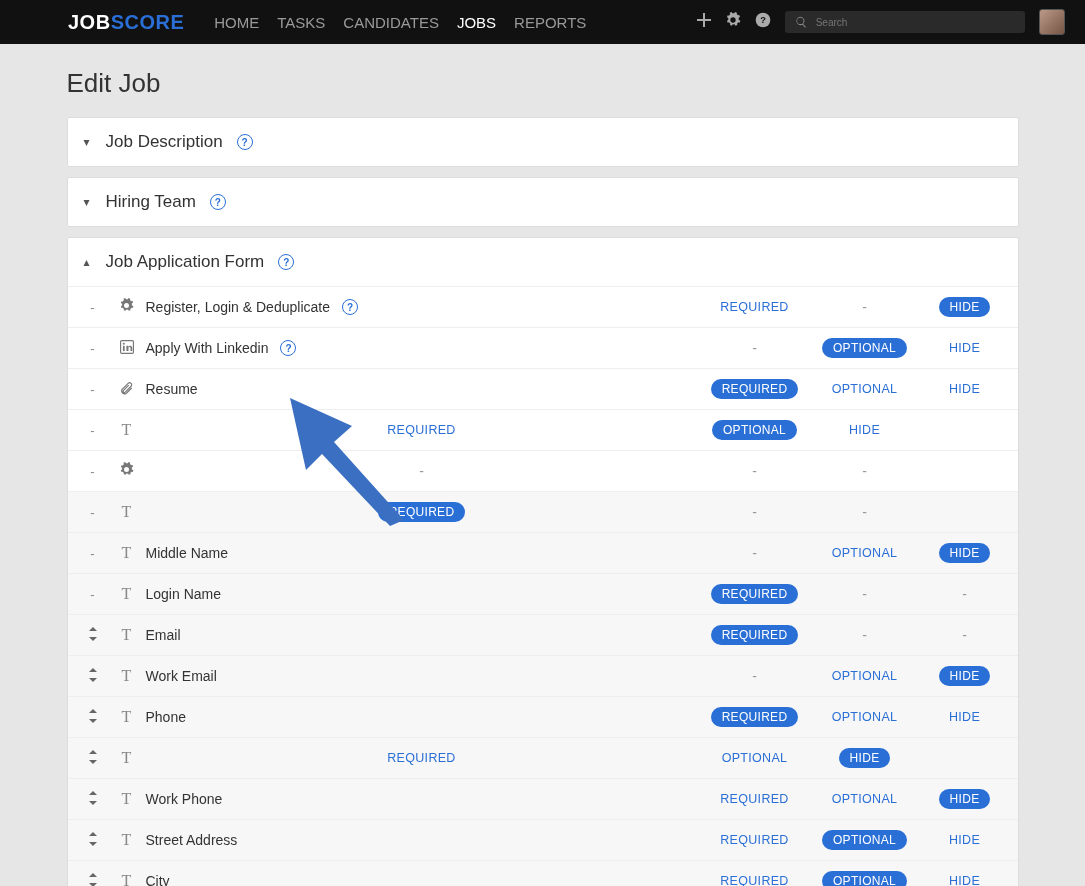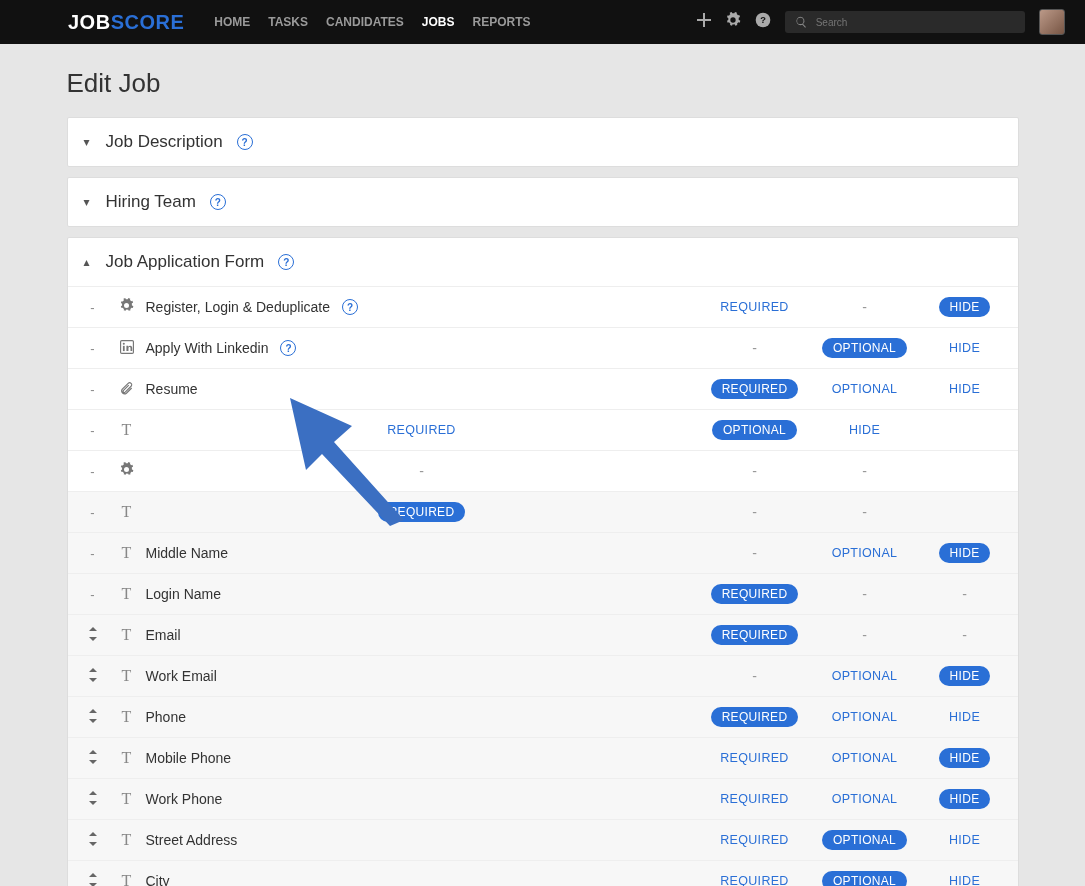--- a/index.html
+++ b/index.html
@@ -14,21 +14,21 @@
     height: 44px;
     display: flex;
     align-items: center;
     padding: 0 20px 0 68px;
     gap: 18px;
   }
   .logo { display: flex; align-items: flex-end; font-weight: 800; font-size: 20px; letter-spacing: 0.5px; }
   .logo .p1 { color: #fff; }
   .logo .p2 { color: #2a6fd6; }
   .nav { display: flex; gap: 18px; margin-left: 12px; }
-  .nav a { color: #9a9a9a; text-decoration: none; font-size: 12px; font-weight: 700; }
+  .nav a { color: #9a9a9a; text-decoration: none; font-size: 15px; font-weight: 400; }
   .nav a.active { color: #fff; }
   .top-right { margin-left: auto; display: flex; align-items: center; gap: 14px; }
   .icon-btn { color: #aaa; font-size: 16px; cursor: pointer; }
   .search-wrap {
     background: #2a2a2a;
     border-radius: 3px;
     display: flex;
     align-items: center;
     padding: 4px 10px;
     width: 240px;
@@ -353,23 +353,20 @@
             </div>
             <div class="state-cell">
               <span class="link">HIDE</span>
             </div>
           </div>
           <div class="row sub">
             <div class="drag-cell"><svg width="10" height="14" viewBox="0 0 10 14">
                 <path fill="#666" d="M5 0l4 4H1zM5 14l-4-4h8z"></path>
               </svg></div>
             <div class="type-cell"><span style="font-family:serif;font-size:16px;color:#888;">T</span></div>
-            <div class="name-cell">
-              <span>Mobile Phone</span>
-            </div>
             <div class="state-cell">
               <span class="link">REQUIRED</span>
             </div>
             <div class="state-cell">
               <span class="link">OPTIONAL</span>
             </div>
             <div class="state-cell">
               <span class="pill">HIDE</span>
             </div>
           </div>

